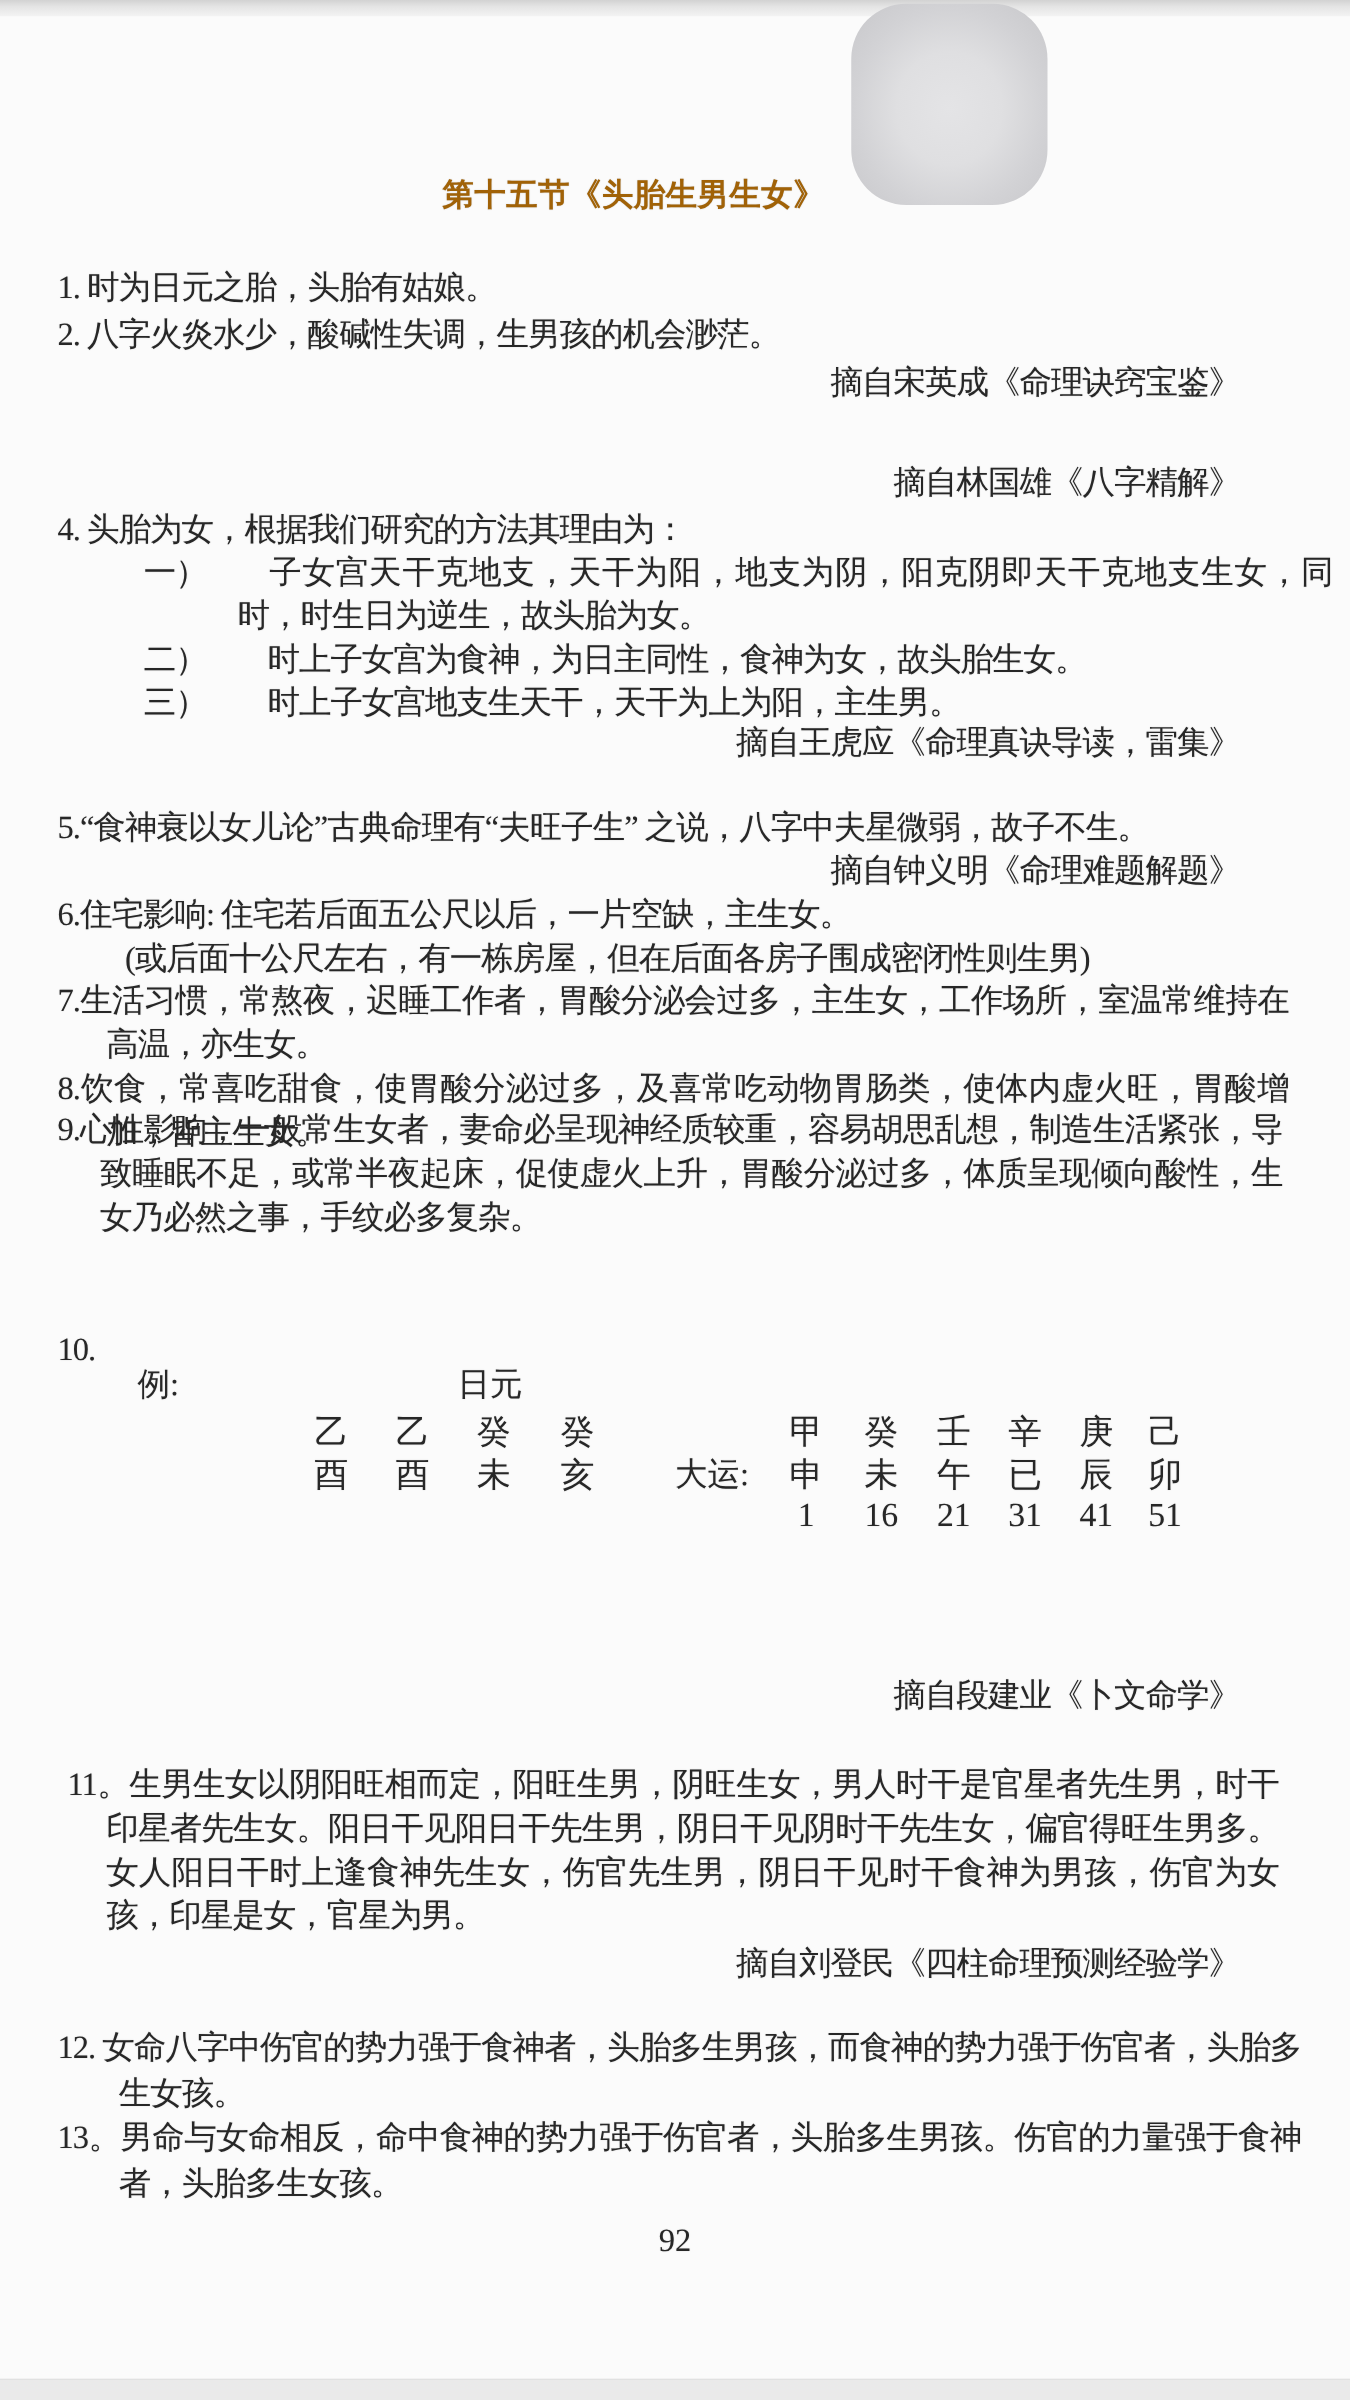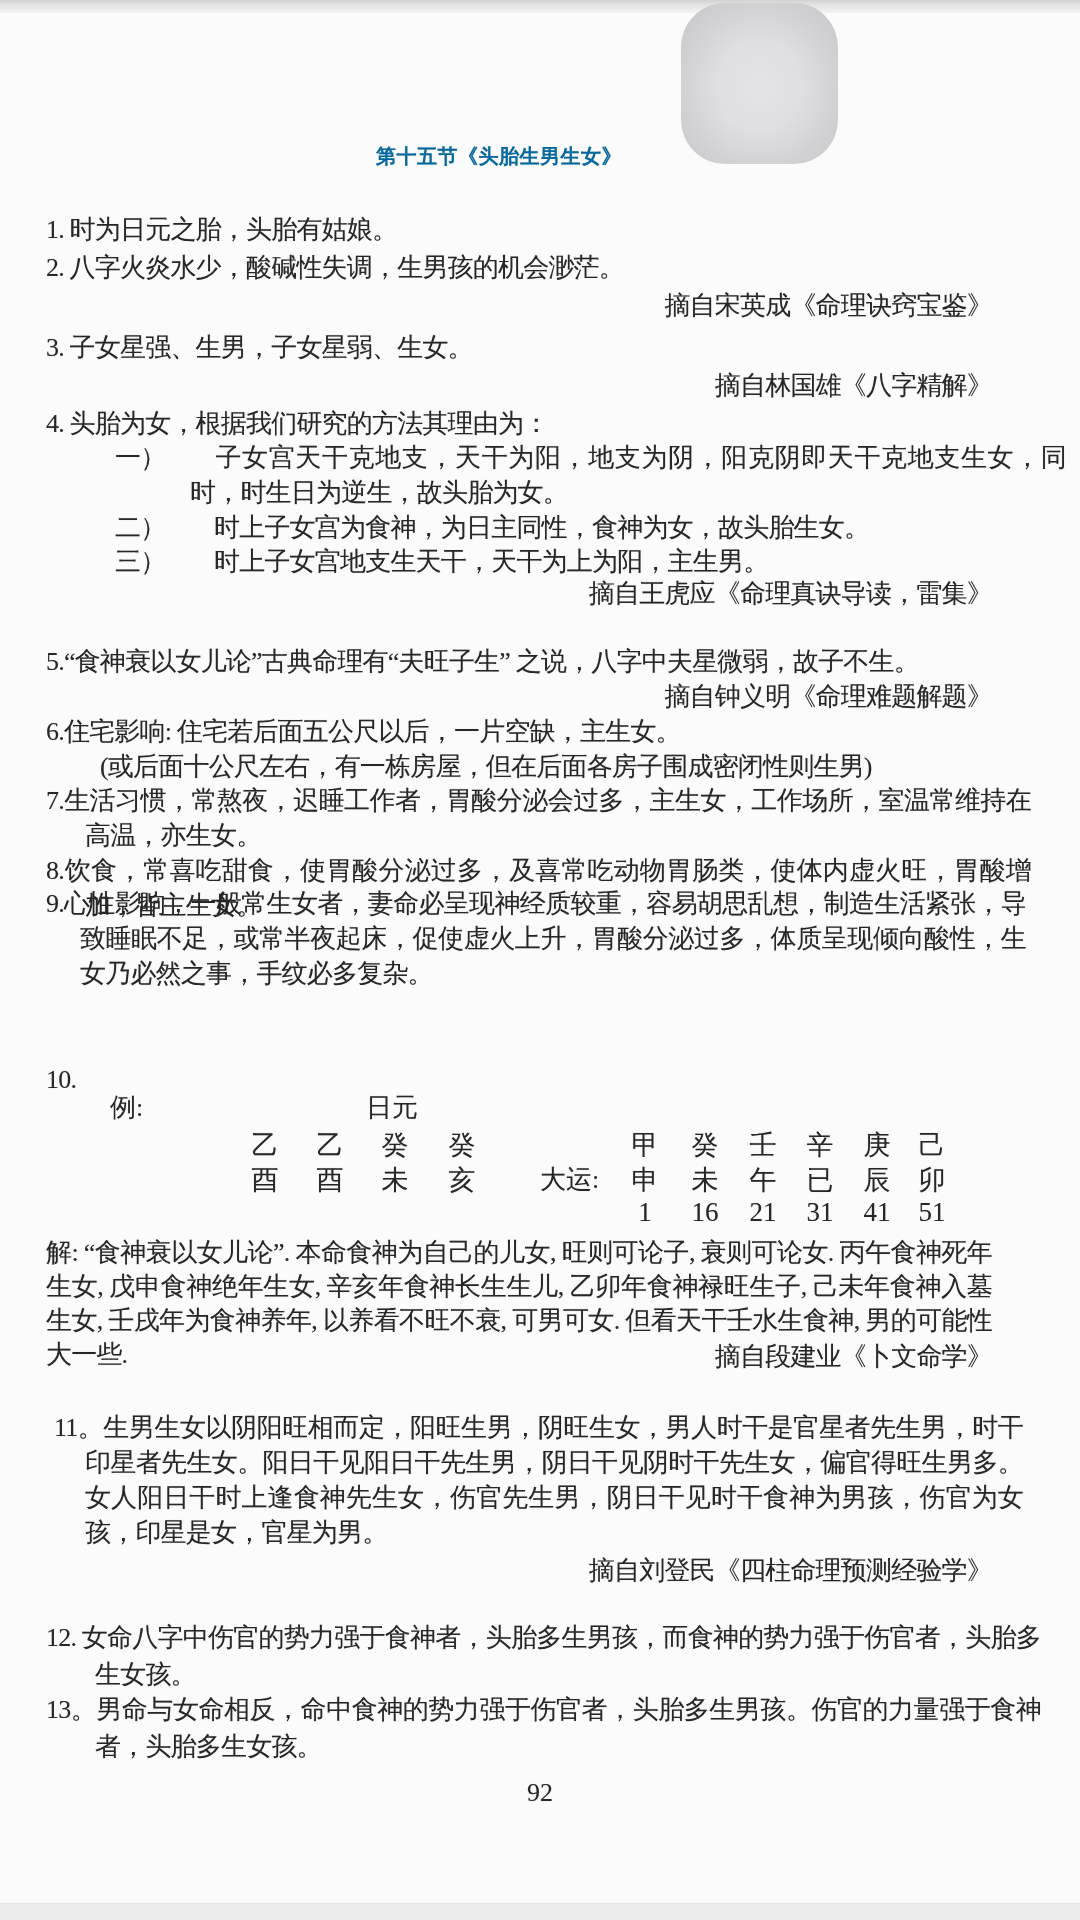--- a/index.html
+++ b/index.html
@@ -10,21 +10,21 @@
     color:#272727;
     text-shadow:0 0 1px rgba(30,30,30,.25);
   }
   .strip-top{position:absolute;top:0;left:0;width:1080px;height:13px;
     background:linear-gradient(to bottom,#d2d2d2 0%,#e4e4e4 40%,#f3f3f3 100%);}
   .strip-bottom{position:absolute;bottom:0;left:0;width:1080px;height:16px;
     background:#eaeaea;border-top:1px solid #e1e1e1;}
   .blob{position:absolute;left:681px;top:3px;width:157px;height:161px;border-radius:44px;
     background:radial-gradient(ellipse at 50% 52%,#e4e4e6 0%,#dfdfe1 38%,#d2d2d5 68%,#c7c7ca 100%);}
   .txt{position:absolute;font-size:26px;letter-spacing:-0.8px;line-height:35px;white-space:normal;}
-  .title{left:376px;top:139px;font-size:20px;font-weight:700;letter-spacing:0.5px;color:#0369a1;}
+  .title{left:354px;top:139px;font-size:25px;font-weight:700;letter-spacing:0.5px;color:#a16207;}
   .item{left:46px;width:946px;padding-left:39px;text-indent:-39px;text-align:justify;}
   .hang34{padding-left:34px;text-indent:-34px;}
   .hang49{padding-left:49px;text-indent:-49px;}
   .item11{left:54px;width:938px;padding-left:31px;text-indent:-31px;text-align:justify;}
   .sub{left:115px;width:876px;padding-left:75px;text-indent:-75px;text-align:justify;}
   .marker{display:inline-block;width:99px;text-indent:0;}
   .source{right:88px;text-align:right;}
   .leftsrc{left:46px;}
   .note{left:100px;width:900px;}
   .analysis{left:46px;width:946px;line-height:34px;text-align:justify;}
@@ -37,21 +37,20 @@
 
 <div class="page">
   <div class="strip-top"></div>
   <div class="blob"></div>
 
   <div class="txt title">第十五节《头胎生男生女》</div>
 
   <div class="txt item" style="top:212px">1. 时为日元之胎，头胎有姑娘。</div>
   <div class="txt item" style="top:250px">2. 八字火炎水少，酸碱性失调，生男孩的机会渺茫。</div>
   <div class="txt source" style="top:288px">摘自宋英成《命理诀窍宝鉴》</div>
-  <div class="txt item" style="top:330px">3. 子女星强、生男，子女星弱、生女。</div>
   <div class="txt source" style="top:368px">摘自林国雄《八字精解》</div>
   <div class="txt item" style="top:406px">4. 头胎为女，根据我们研究的方法其理由为：</div>
 
   <div class="txt sub" style="top:440px"><span class="marker">一）</span><span>子女宫天干克地支，天干为阳，地支为阴，阳克阴即天干克地支生女，同时，时生日为逆生，故头胎为女。</span></div>
   <div class="txt sub" style="top:510px"><span class="marker">二）</span><span>时上子女宫为食神，为日主同性，食神为女，故头胎生女。</span></div>
   <div class="txt sub" style="top:544px"><span class="marker">三）</span><span>时上子女宫地支生天干，天干为上为阳，主生男。</span></div>
   <div class="txt source" style="top:576px">摘自王虎应《命理真诀导读，雷集》</div>
 
   <div class="txt item" style="top:644px">5.“食神衰以女儿论”古典命理有“夫旺子生” 之说，八字中夫星微弱，故子不生。</div>
   <div class="txt source" style="top:679px">摘自钟义明《命理难题解题》</div>
@@ -90,21 +89,20 @@
     <div class="cell" style="left:855px;top:72px">辰</div>
     <div class="cell" style="left:910px;top:72px">卯</div>
     <div class="cell" style="left:623px;top:107px">1</div>
     <div class="cell" style="left:683px;top:107px">16</div>
     <div class="cell" style="left:741px;top:107px">21</div>
     <div class="cell" style="left:798px;top:107px">31</div>
     <div class="cell" style="left:855px;top:107px">41</div>
     <div class="cell" style="left:910px;top:107px">51</div>
   </div>
 
-  <div class="txt analysis" style="top:1236px">解: “食神衰以女儿论”. 本命食神为自己的儿女, 旺则可论子, 衰则可论女. 丙午食神死年生女, 戊申食神绝年生女, 辛亥年食神长生生儿, 乙卯年食神禄旺生子, 己未年食神入墓生女, 壬戌年为食神养年, 以养看不旺不衰, 可男可女. 但看天干壬水生食神, 男的可能性大一些.</div>
   <div class="txt source" style="top:1339px">摘自段建业《卜文命学》</div>
 
   <div class="txt item11" style="top:1410px">11。生男生女以阴阳旺相而定，阳旺生男，阴旺生女，男人时干是官星者先生男，时干印星者先生女。阳日干见阳日干先生男，阴日干见阴时干先生女，偏官得旺生男多。女人阳日干时上逢食神先生女，伤官先生男，阴日干见时干食神为男孩，伤官为女孩，印星是女，官星为男。</div>
   <div class="txt source" style="top:1553px">摘自刘登民《四柱命理预测经验学》</div>
 
   <div class="txt item hang49" style="top:1619px;line-height:37px">12. 女命八字中伤官的势力强于食神者，头胎多生男孩，而食神的势力强于伤官者，头胎多生女孩。</div>
   <div class="txt item hang49" style="top:1691px;line-height:37px">13。男命与女命相反，命中食神的势力强于伤官者，头胎多生男孩。伤官的力量强于食神者，头胎多生女孩。</div>
 
   <div class="txt pageno" style="top:1775px">92</div>
 

